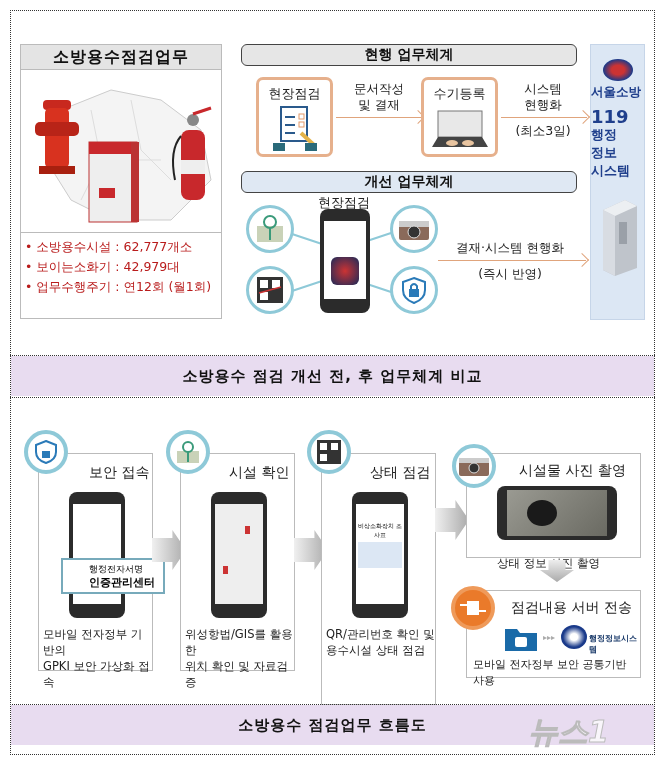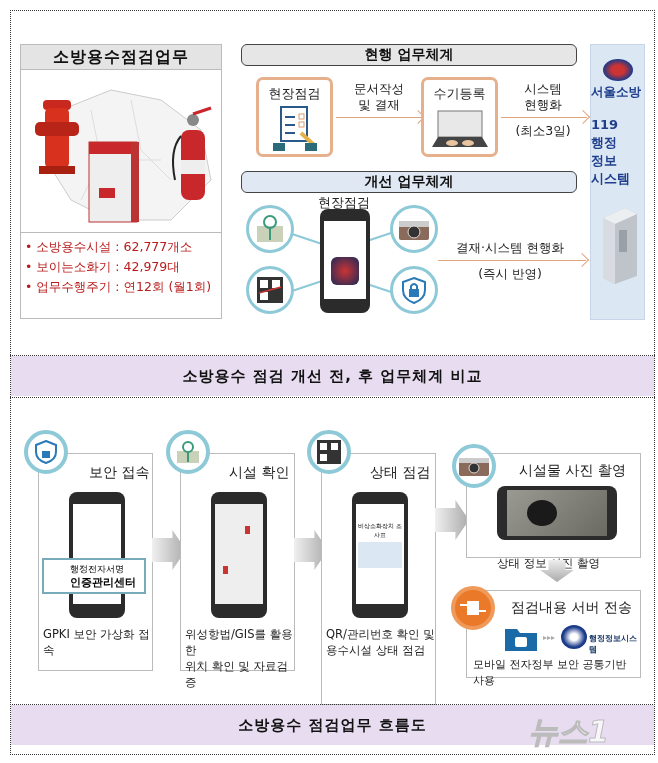--- a/index.html
+++ b/index.html
@@ -149,46 +149,47 @@
       <div style="width:28px;height:28px;margin:36px auto 0;border-radius:6px;background:radial-gradient(#c33,#1a2a5a)"></div>
     </div>
 </div>
 <div class="arrow" style="left:438px;top:260px;width:148px"></div>
 <div class="lbl" style="left:440px;top:240px;width:140px;font-size:12.5px">결재·시스템 현행화</div>
 <div class="lbl" style="left:440px;top:266px;width:140px">(즉시 반영)</div>
 
 <div class="sys">
   <div style="width:30px;height:22px;margin:14px auto 2px;border-radius:50%;background:radial-gradient(#c33 30%,#1a3a8a 70%)"></div>
   <div class="txt">서울소방</div>
-  <div class="txt" style="font-size:13px;margin-top:15px">119</div>
+  <div class="txt" style="font-size:18px;margin-top:7px">119</div>
   <div class="txt" style="font-size:13px">행정</div>
   <div class="txt" style="font-size:13px">정보</div>
   <div class="txt" style="font-size:13px">시스템</div>
   <svg width="55" height="90" style="margin-top:10px">
     <path d="M12 20 L34 10 L46 16 L46 78 L24 86 L12 80 Z" fill="#bfc4cb"></path>
     <path d="M12 20 L24 26 L24 86 L12 80 Z" fill="#d8dce2"></path>
     <path d="M12 20 L34 10 L46 16 L24 26 Z" fill="#eceff2"></path>
     <rect x="28" y="32" width="8" height="22" fill="#9aa0a8"></rect>
   </svg>
 </div>
 
 <div class="dot-line" style="top:355px"></div>
 <div class="band" style="top:356px;height:40px">소방용수 점검 개선 전, 후 업무체계 비교</div>
 <div class="dot-line" style="top:397px"></div>
 
 <div class="step" style="left:38px;top:453px;width:115px;height:218px">
   <div class="st" style="left:50px;top:10px">보안 접속</div>
   <div class="phone" style="left:30px;top:38px;width:56px;height:126px">
       <div class="scr"></div>
     </div>
-  <div class="abs" style="left:3px;top:104px;width:104px;height:36px;border:2px solid #7ab;background:#fff;font-size:9px;padding:2px 0 0 26px;line-height:14px">
+  <div class="abs" style="left:22px;top:104px;width:104px;height:36px;border:2px solid #7ab;background:#fff;font-size:9px;padding:2px 0 0 26px;line-height:14px">
     <div>행정전자서명</div>
       <div style="font-weight:bold;font-size:11px">인증관리센터</div>
   </div>
   <div class="desc" style="left:4px;top:172px">
+      <div>모바일 전자정부 기반의</div>
       <div>GPKI 보안 가상화 접속</div>
     </div>
 </div>
 <div class="bigcirc" style="left:24px;top:430px">
     <svg width="22" height="24">
       <path d="M11 1 L21 5 V12 Q21 20 11 23 Q1 20 1 12 V5 Z" fill="none" stroke="#2a7ab8" stroke-width="2"></path>
       <rect x="7" y="11" width="8" height="7" fill="#2a7ab8"></rect>
     </svg>
   </div>
 <div class="chev" style="left:152px;top:530px"></div>

